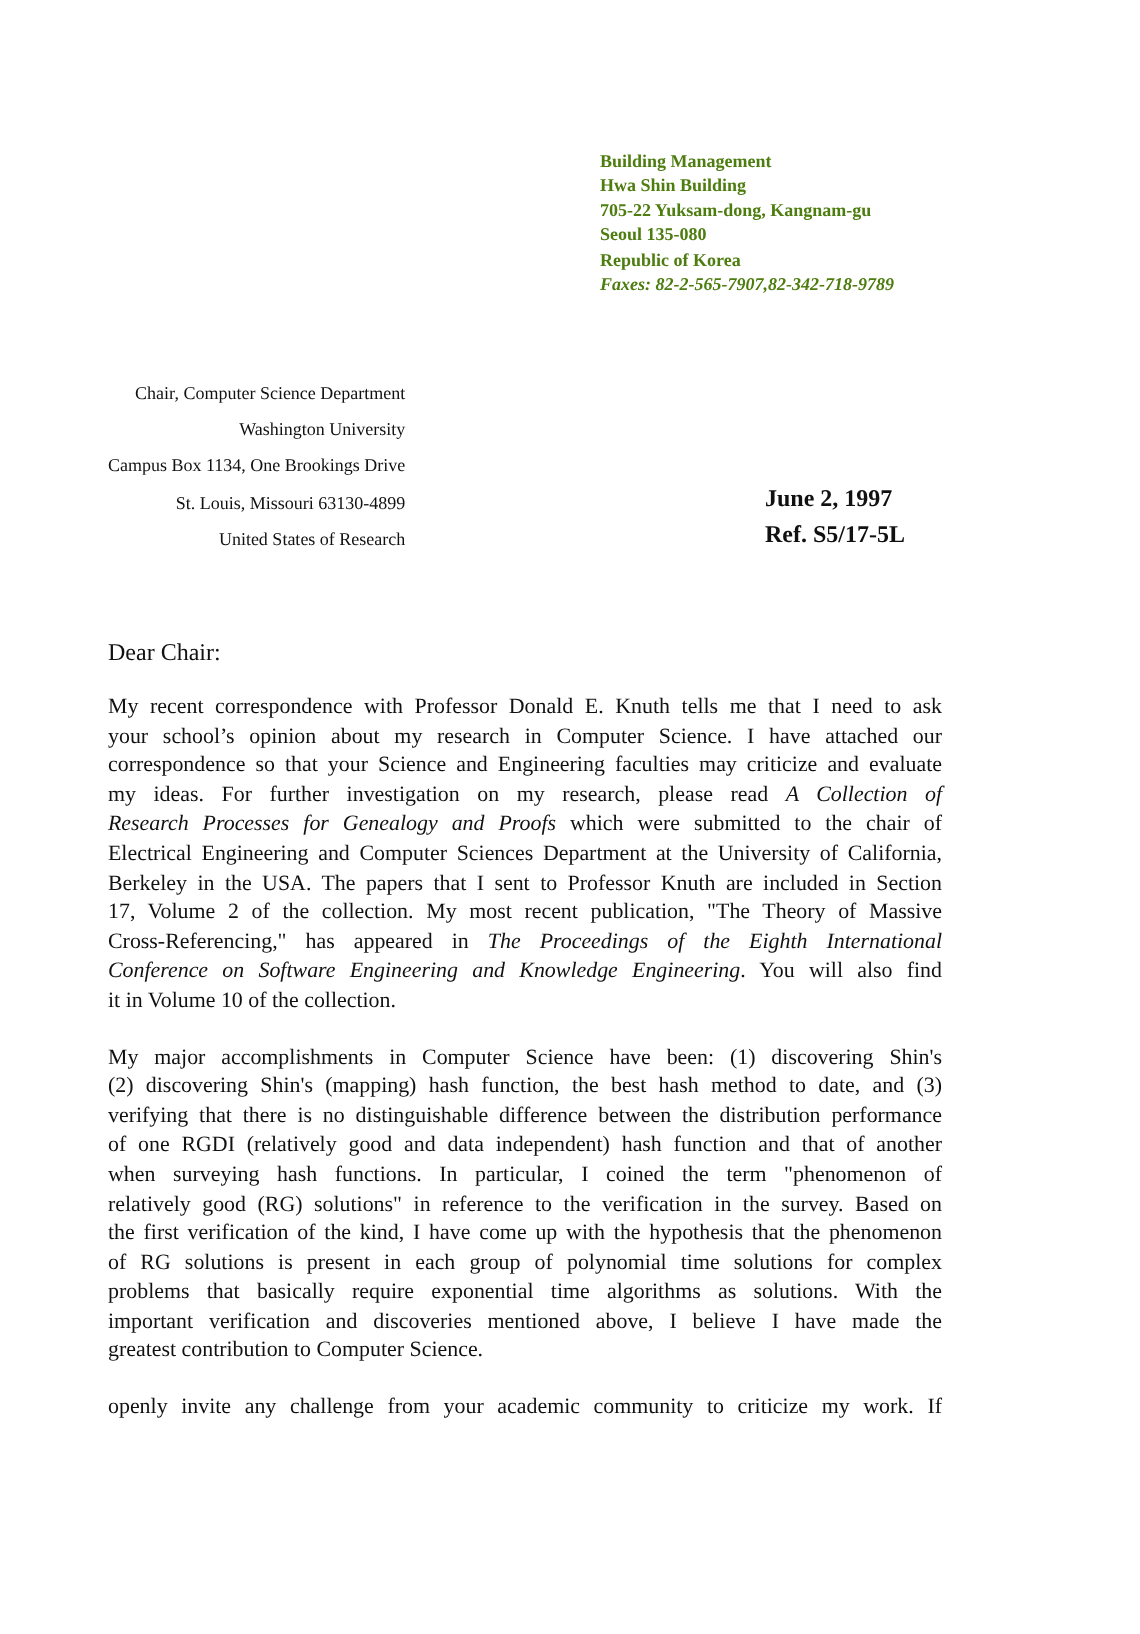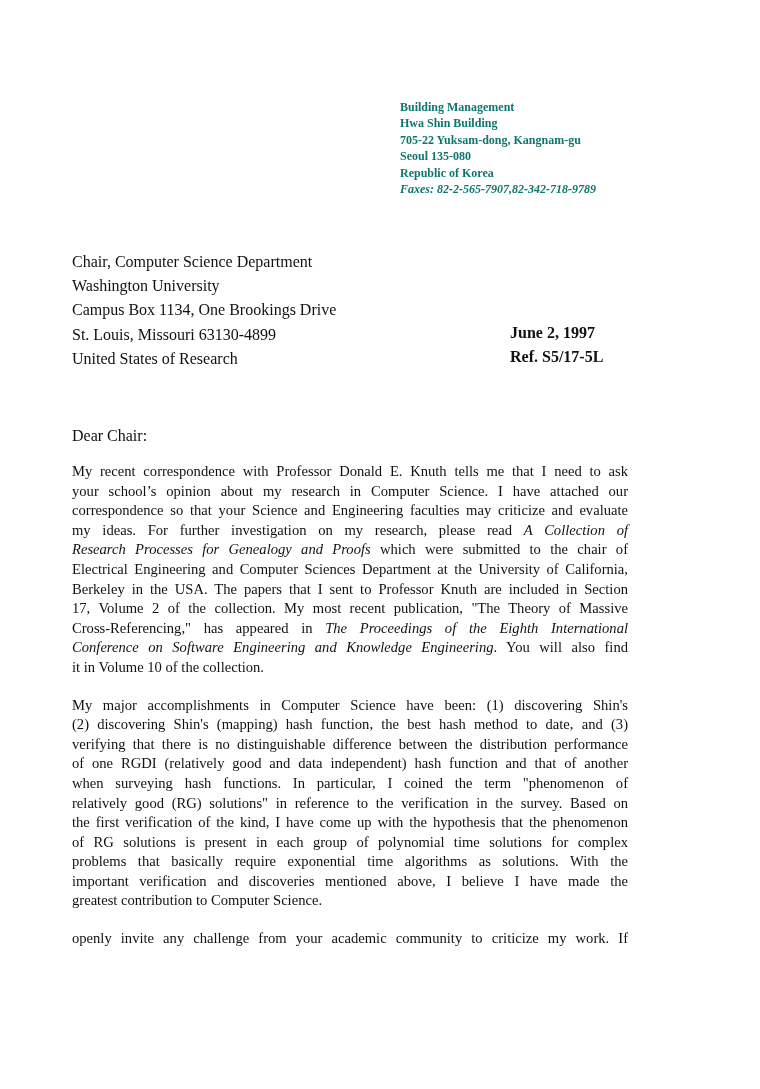--- a/index.html
+++ b/index.html
@@ -4,27 +4,27 @@
 <style>
   html, body { margin: 0; padding: 0; background: #ffffff; }
   body {
     width: 760px; height: 1089px; position: relative; overflow: hidden;
     font-family: "Liberation Serif", "DejaVu Serif", serif;
     color: #111111;
   }
   .sender {
     position: absolute; left: 400px; top: 99px;
     font-weight: bold; font-size: 12px; line-height: 16.4px;
-    color: #0f766e;
+    color: #4d7c0f;
   }
   .sender .line { display: block; white-space: nowrap; }
   .sender .fax { font-style: italic; }
   .recipient {
     position: absolute; left: 72px; top: 250px;
-    font-size: 16px; line-height: 24.2px;
+    font-size: 12px; line-height: 24.2px; text-align: right;
   }
   .recipient .line { display: block; white-space: nowrap; }
   .dateref {
     position: absolute; left: 510px; top: 321px;
     font-size: 16px; font-weight: bold; line-height: 24px;
   }
   .dateref .line { display: block; white-space: nowrap; }
   .salutation {
     position: absolute; left: 72px; top: 425px;
     font-size: 16px; line-height: 22px; text-align: right;

